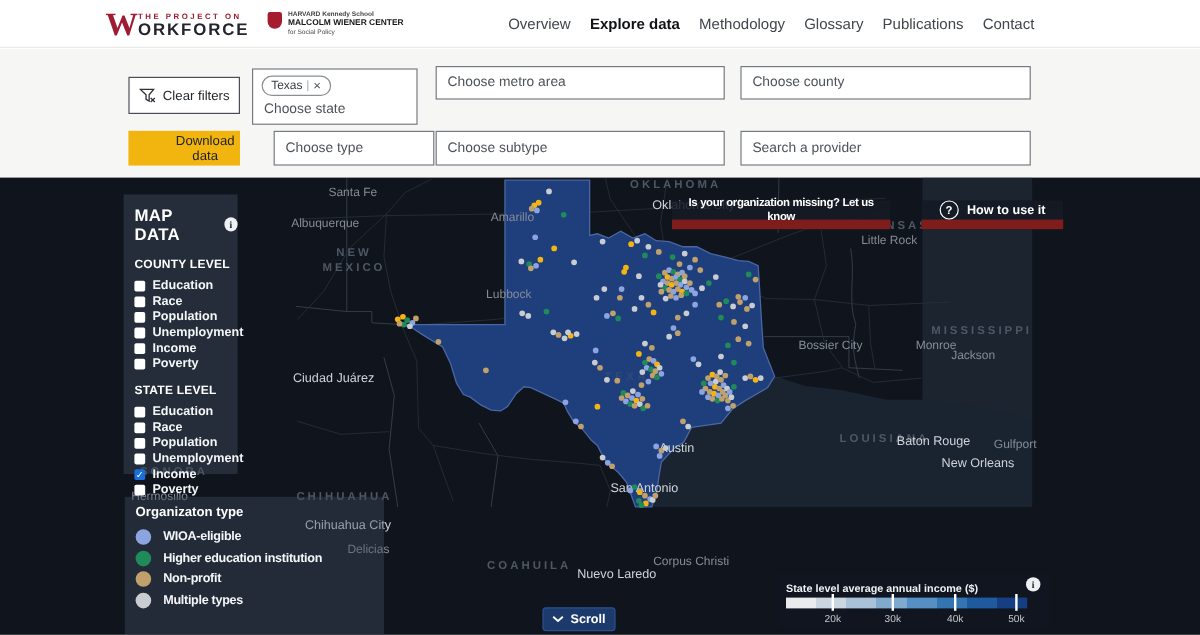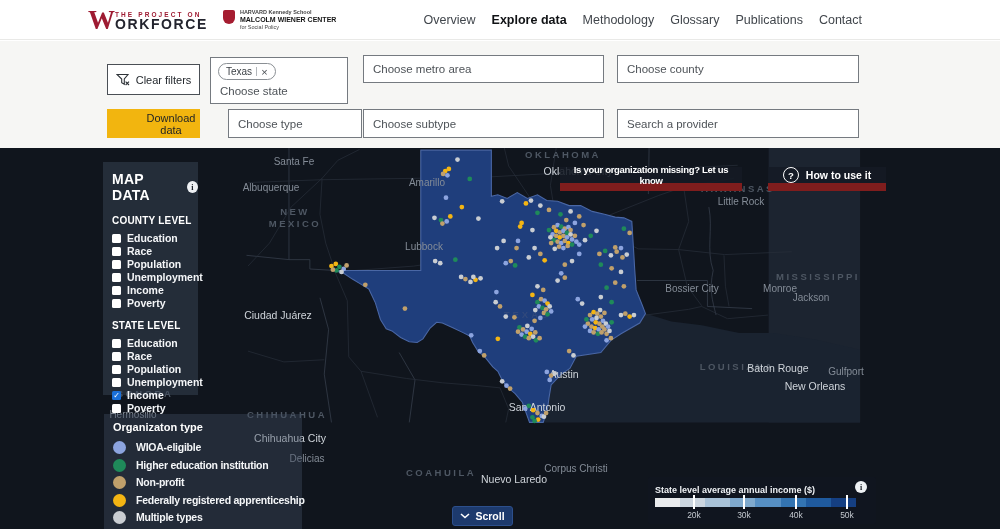--- a/index.html
+++ b/index.html
@@ -52,21 +52,21 @@
   .mapdata-panel{position:absolute;left:103px;top:14px;width:95px;height:233px;background:rgba(64,78,98,0.42);padding:9px 0 0 9px;box-sizing:border-box;}
   .md-title-row{display:flex;align-items:center;gap:6px;margin-bottom:12px;}
   .md-title{font-size:14px;font-weight:700;color:#fff;letter-spacing:.3px;}
   .md-sub{font-size:10px;font-weight:700;color:#fff;margin-bottom:7px;letter-spacing:.2px;}
   .check-row{display:flex;align-items:center;gap:6px;margin-bottom:3px;cursor:pointer;}
   .cb{width:9px;height:9px;background:#fff;border-radius:1.5px;flex:0 0 auto;font-size:8px;line-height:9px;text-align:center;color:#fff;}
   .cb.on{background:#1a6fd8;}
   .cb-label{font-size:10.5px;font-weight:600;color:#f4f6f8;line-height:10px;}
   #county-list{margin-bottom:12px;}
 
-  .org-panel{position:absolute;left:104px;top:266px;width:198px;height:115px;background:rgba(64,78,98,0.40);padding:7px 0 0 9px;box-sizing:border-box;}
+  .org-panel{position:absolute;left:104px;top:266px;width:216px;height:115px;background:rgba(64,78,98,0.40);padding:7px 0 0 9px;box-sizing:border-box;}
   .org-title{font-size:11px;font-weight:700;color:#fff;margin-bottom:8px;}
   .org-row{display:flex;align-items:flex-start;gap:10px;margin-bottom:4.5px;}
   .org-dot{width:13px;height:13px;border-radius:50%;flex:0 0 auto;}
   .org-label{font-size:10.5px;font-weight:600;color:#f4f6f8;letter-spacing:-0.25px;white-space:nowrap;}
 
   .map-btn{position:absolute;top:19px;height:24px;background:rgba(20,26,36,0.88);border:none;border-bottom:8px solid #7f1d1d;color:#fff;font-weight:700;display:flex;align-items:center;justify-content:center;gap:7px;cursor:pointer;font-family:"Liberation Sans",sans-serif;}
   .missing{left:560px;width:182px;font-size:9.5px;letter-spacing:-0.3px;}
   .howto{left:768px;width:118px;font-size:10.5px;}
   .q-icon{width:14px;height:14px;border:1.4px solid #fff;border-radius:50%;font-size:9.5px;font-weight:bold;display:flex;align-items:center;justify-content:center;flex:0 0 auto;}
 
@@ -511,24 +511,20 @@
           </div>
           <div class="org-row">
             <span class="org-dot" style="background: rgb(31, 138, 90);"></span>
             <span class="org-label">Higher education institution</span>
           </div>
           <div class="org-row">
             <span class="org-dot" style="background: rgb(192, 160, 107);"></span>
             <span class="org-label">Non-profit</span>
           </div>
           <div class="org-row">
-            <span class="org-dot" style="background: rgb(244, 181, 19);"></span>
-            <span class="org-label">Federally registered apprenticeship</span>
-          </div>
-          <div class="org-row">
             <span class="org-dot" style="background: rgb(201, 205, 210);"></span>
             <span class="org-label">Multiple types</span>
           </div>
         </div>
     </div>
 
     <button class="map-btn missing">
       <span>Is your organization missing? Let us know</span>
     </button>
     <button class="map-btn howto">

